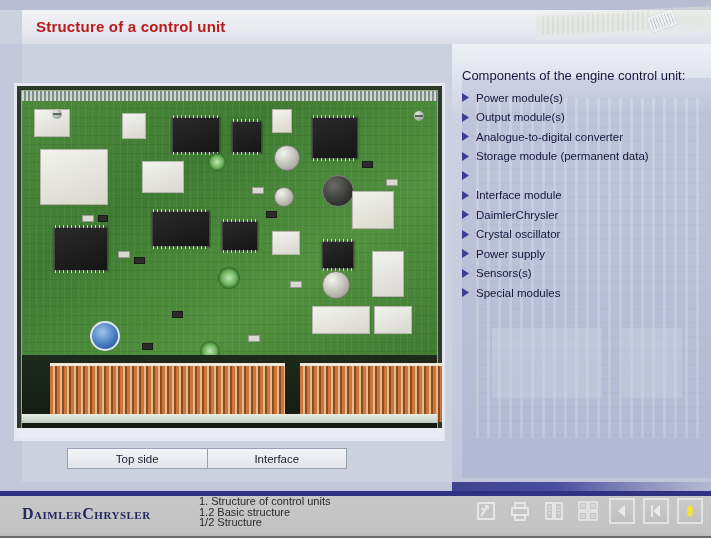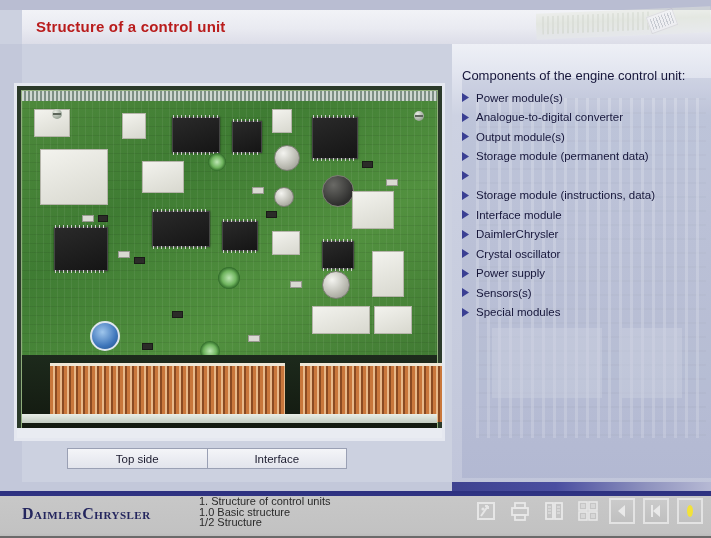--- a/index.html
+++ b/index.html
@@ -236,52 +236,44 @@
             </svg>
           </span>
         <span class="lbl">Power module(s)</span>
       </div>
       <div class="li">
         <span class="tri">
             <svg width="7" height="9" viewBox="0 0 7 9">
               <path d="M0 0 L7 4.5 L0 9 Z" fill="#3a3f93"></path>
             </svg>
           </span>
+        <span class="lbl">Output module(s)</span>
+      </div>
+      <div class="li">
+        <span class="tri">
+            <svg width="7" height="9" viewBox="0 0 7 9">
+              <path d="M0 0 L7 4.5 L0 9 Z" fill="#3a3f93"></path>
+            </svg>
+          </span>
         <span class="lbl">Analogue-to-digital converter</span>
       </div>
       <div class="li">
         <span class="tri">
             <svg width="7" height="9" viewBox="0 0 7 9">
               <path d="M0 0 L7 4.5 L0 9 Z" fill="#3a3f93"></path>
             </svg>
           </span>
-        <span class="lbl">Output module(s)</span>
-      </div>
-      <div class="li">
-        <span class="tri">
-            <svg width="7" height="9" viewBox="0 0 7 9">
-              <path d="M0 0 L7 4.5 L0 9 Z" fill="#3a3f93"></path>
-            </svg>
-          </span>
         <span class="lbl">Storage module (permanent data)</span>
       </div>
       <div class="li">
         <span class="tri">
             <svg width="7" height="9" viewBox="0 0 7 9">
               <path d="M0 0 L7 4.5 L0 9 Z" fill="#3a3f93"></path>
             </svg>
           </span>
-      </div>
-      <div class="li">
-        <span class="tri">
-            <svg width="7" height="9" viewBox="0 0 7 9">
-              <path d="M0 0 L7 4.5 L0 9 Z" fill="#3a3f93"></path>
-            </svg>
-          </span>
-        <span class="lbl">Storage module (instructions, data)</span>
       </div>
       <div class="li">
         <span class="tri">
             <svg width="7" height="9" viewBox="0 0 7 9">
               <path d="M0 0 L7 4.5 L0 9 Z" fill="#3a3f93"></path>
             </svg>
           </span>
         <span class="lbl">Interface module</span>
       </div>
       <div class="li">
@@ -329,21 +321,21 @@
 
   <div class="left-bottom-blue"></div>
   <div class="panel-bottom-blue"></div>
 
   <div class="footer">
     <div class="footer-topline"></div>
   </div>
   <div class="logo">DaimlerChrysler</div>
   <div class="crumbs">
     <div>1. Structure of control units</div>
-    <div>1.0 Basic structure</div>
+    <div>1.2 Basic structure</div>
     <div>1/2 Structure</div>
   </div>
 
   <div class="navbar">
     <div class="navbtn">
       <svg width="22" height="22" viewBox="0 0 22 22">
         <rect x="3" y="3" width="16" height="16" fill="none" stroke="#e6e6e6" stroke-width="2"></rect>
         <path d="M6 16 L13 6 M13 6 L10 6 M13 6 L13 9" stroke="#e6e6e6" stroke-width="2" fill="none"></path>
         <circle cx="8" cy="9" r="1.6" fill="#e6e6e6"></circle>
       </svg>

